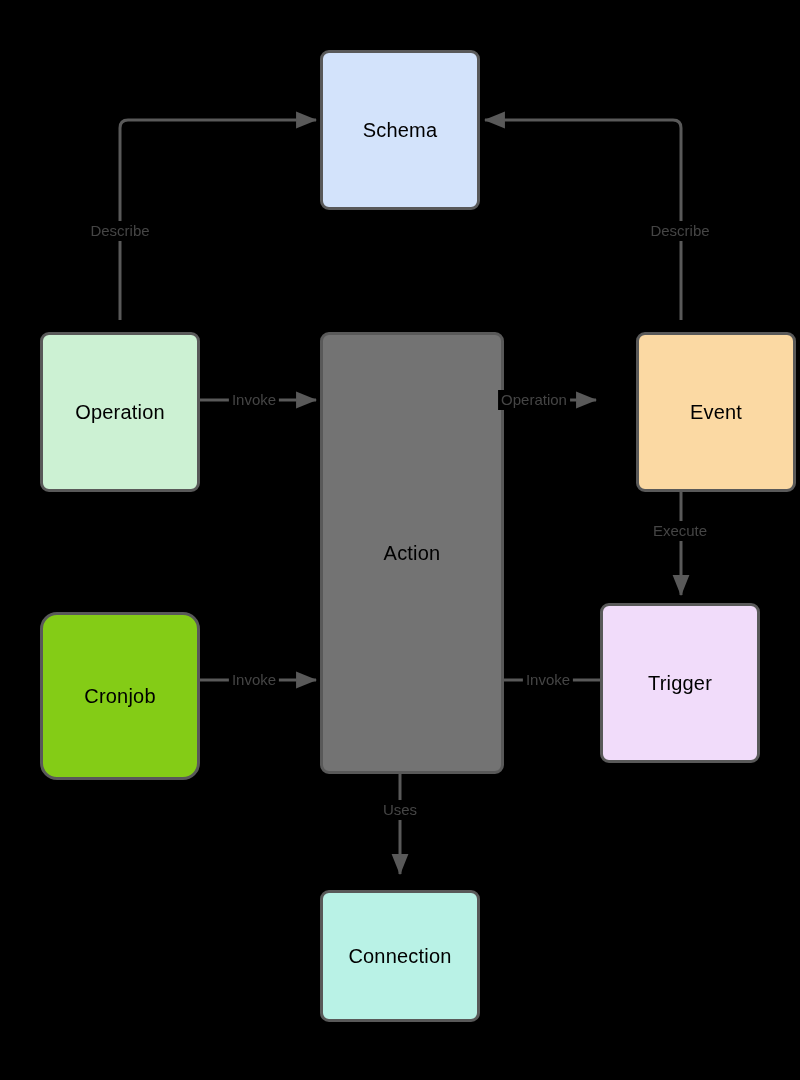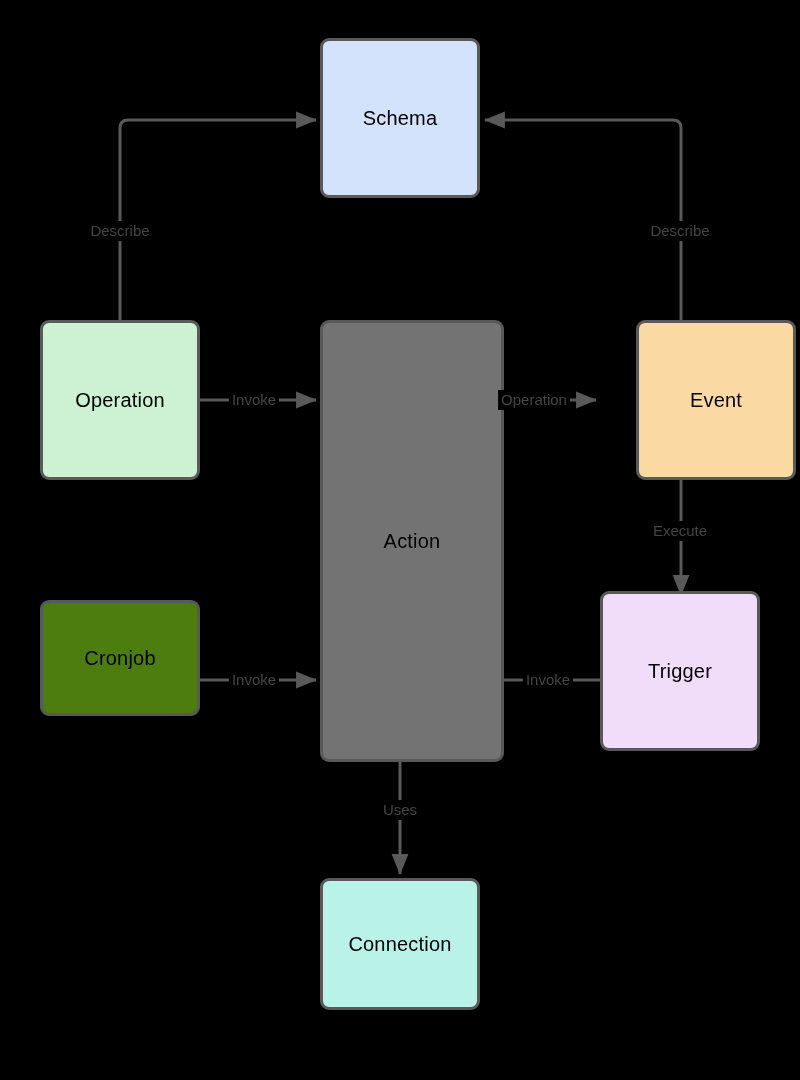--- a/index.html
+++ b/index.html
@@ -37,20 +37,21 @@
     position: absolute;
     box-sizing: border-box;
     border: 3px solid var(--stroke);
     border-radius: 9px;
     display: flex;
     align-items: center;
     justify-content: center;
     color: var(--node-label);
     font-size: 20px;
     letter-spacing: 0.2px;
+    margin-top: 12px;
   }
   .edge-label {
     position: absolute;
     transform: translate(-50%, -50%);
     background: var(--bg);
     color: var(--edge-label);
     font-size: 15px;
     font-weight: normal;
     padding: 1px 3px;
     white-space: nowrap;
@@ -87,21 +88,21 @@
   </div>
 
   <div class="node" style="left: 320px; top: 320px; width: 184px; height: 442px; background-color: #737373;">
     <span>Action</span>
   </div>
 
   <div class="node" style="left: 636px; top: 320px; width: 160px; height: 160px; background-color: rgb(251, 217, 163);">
     <span>Event</span>
   </div>
 
-  <div class="node" style="left: 40px; top: 600px; width: 160px; height: 116px; background-color: #4d7c0f;">
+  <div class="node" style="left: 40px; top: 600px; width: 160px; height: 168px; background-color: #84cc16; border-radius: 17px;">
     <span>Cronjob</span>
   </div>
 
   <div class="node" style="left: 600px; top: 591px; width: 160px; height: 160px; background-color: rgb(241, 220, 250);">
     <span>Trigger</span>
   </div>
 
   <div class="node" style="left: 320px; top: 878px; width: 160px; height: 132px; background-color: rgb(185, 242, 230);">
     <span>Connection</span>
   </div>

